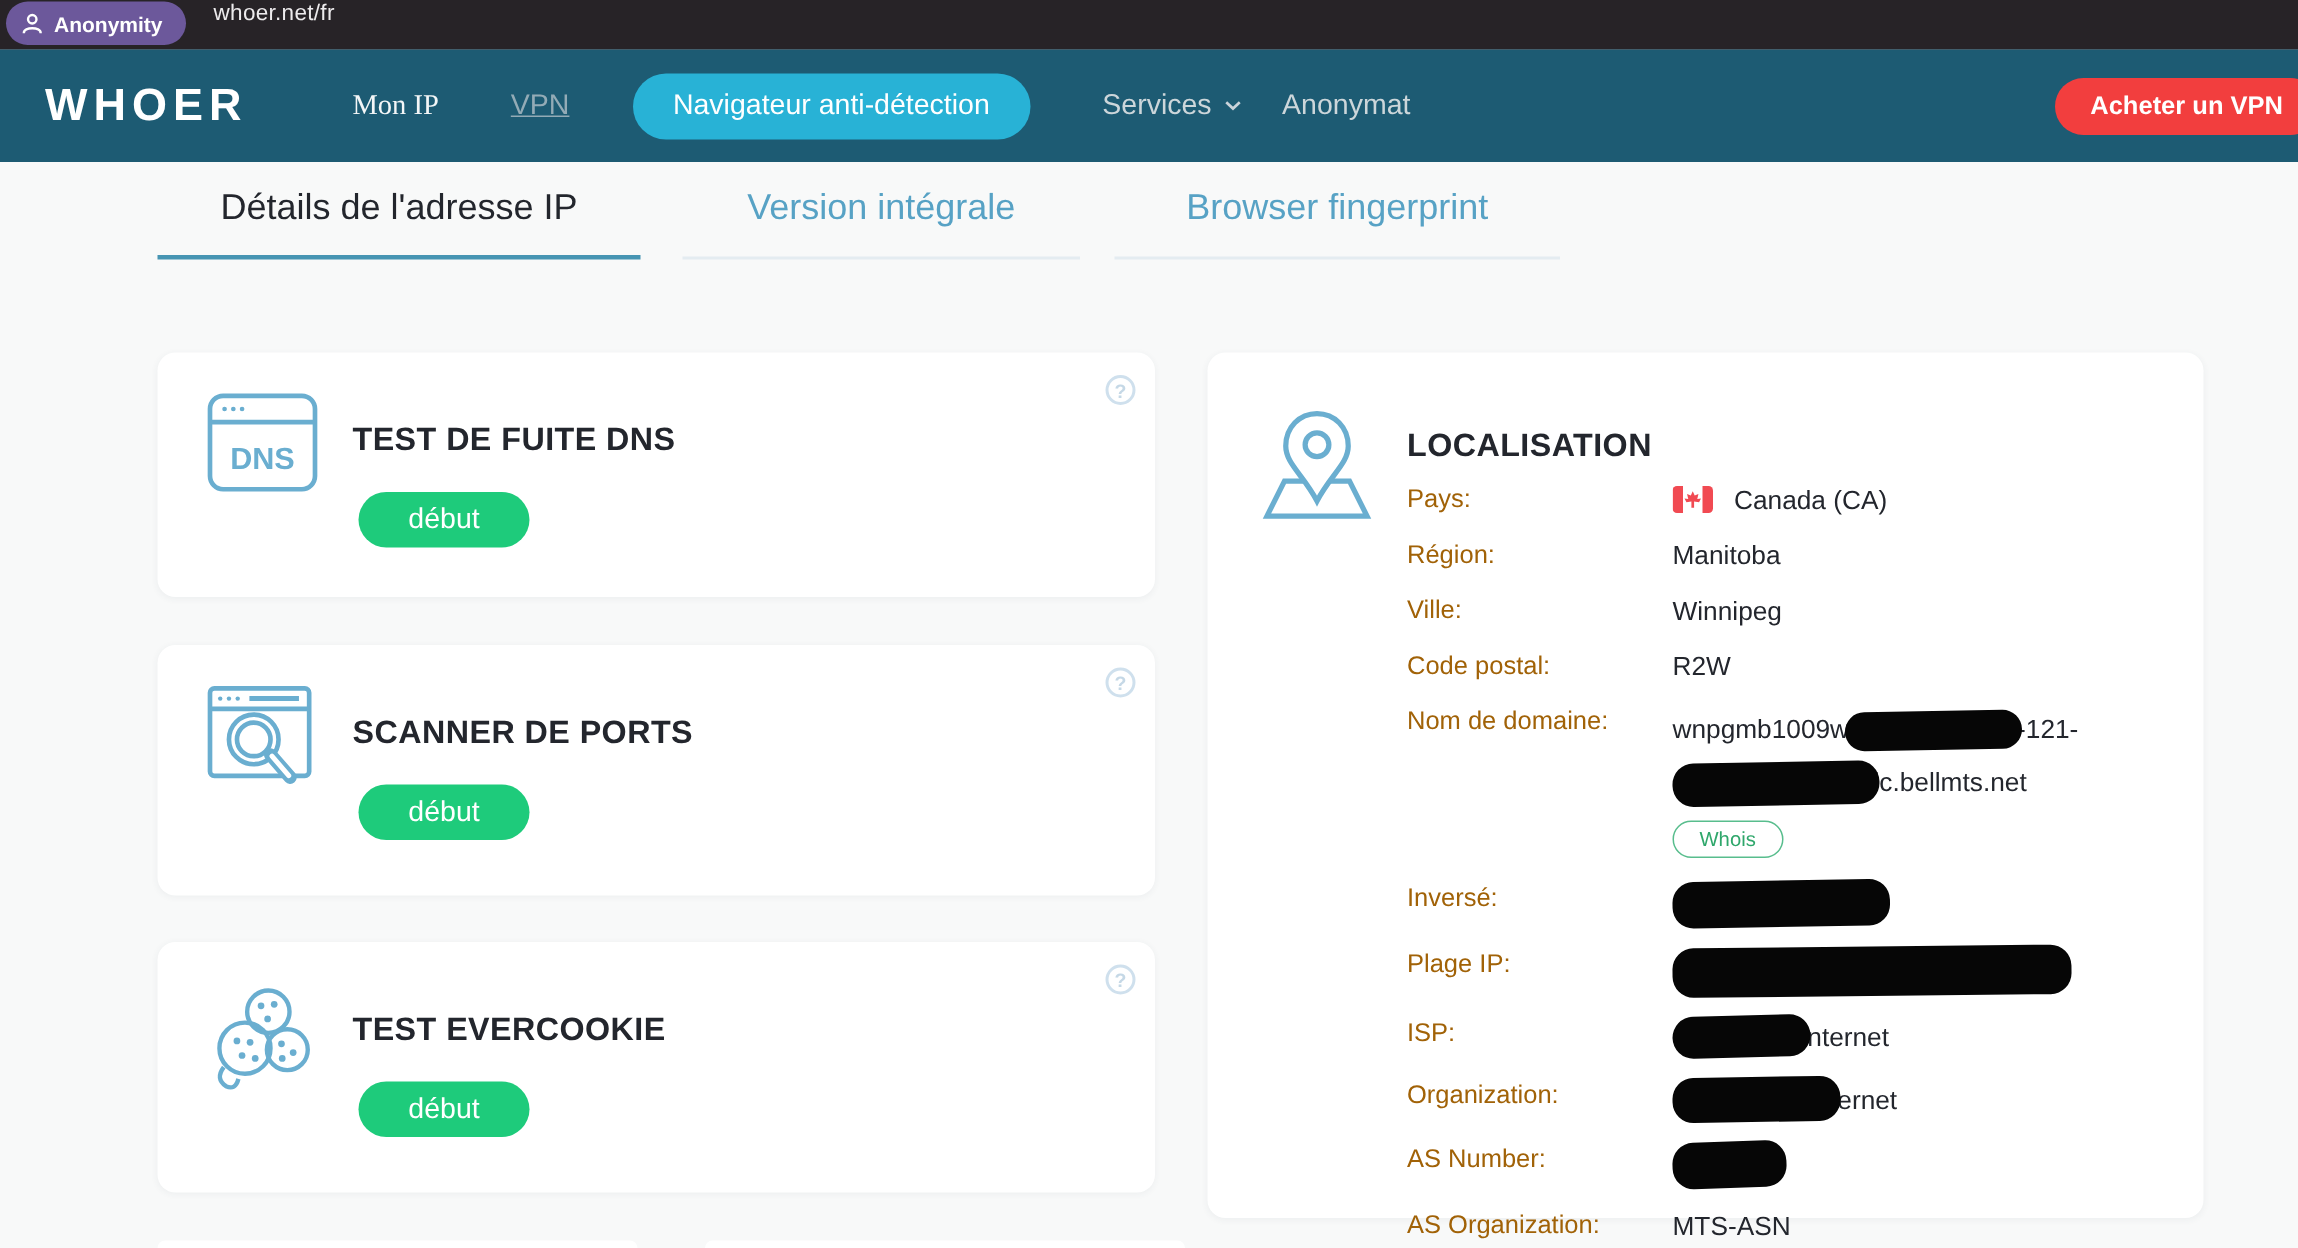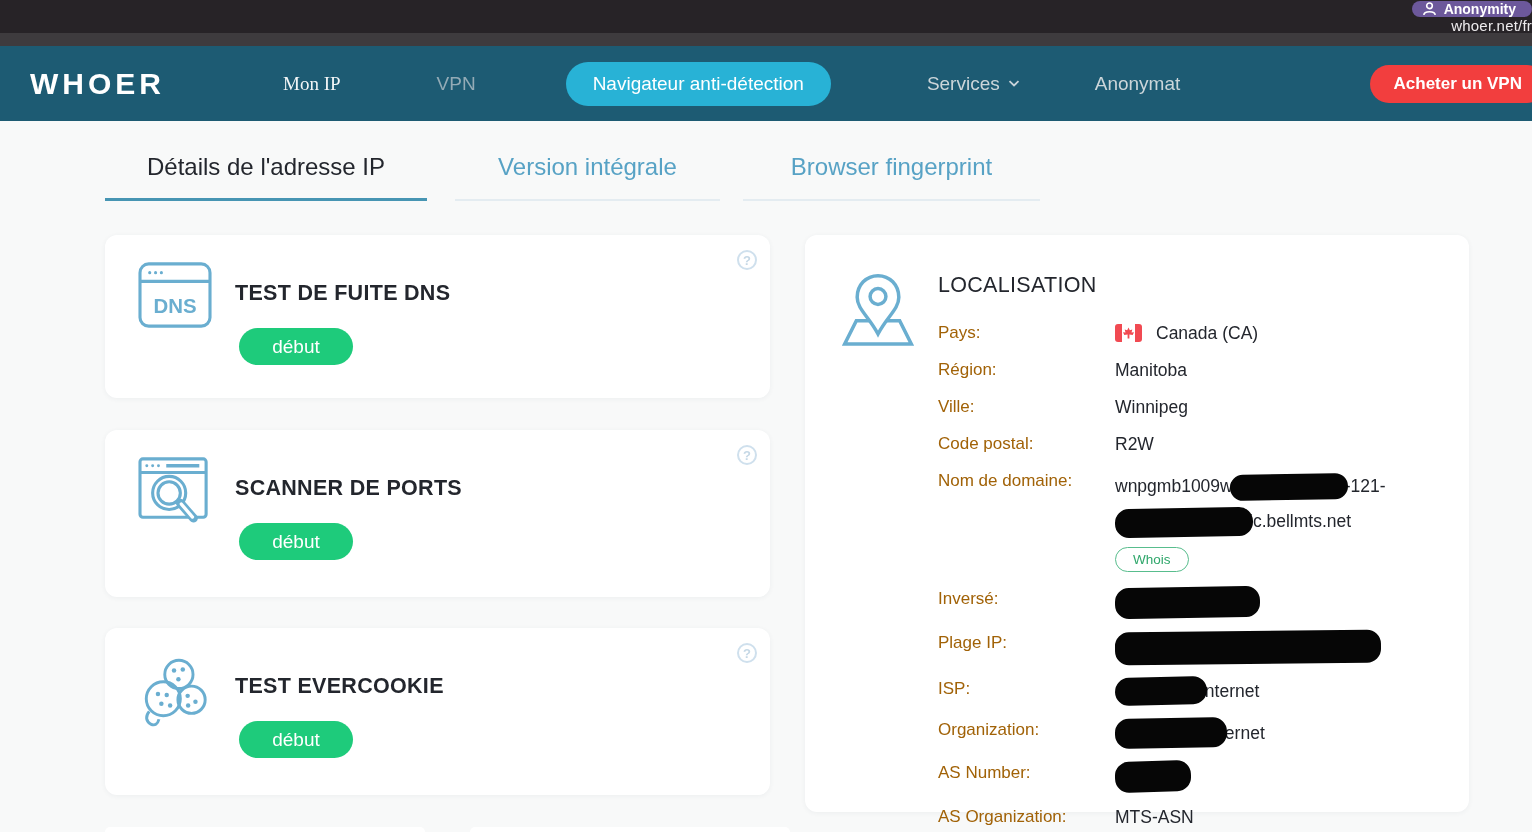--- a/index.html
+++ b/index.html
@@ -1,35 +1,35 @@
 <!DOCTYPE html>
 <html><head>
 <meta charset="utf-8">
 <style>
   * { margin:0; padding:0; box-sizing:border-box; }
   html,body { font-family:"Liberation Sans", sans-serif; }
   .screen { position:relative; width:1532px; height:832px; background:#f8f9f9; overflow:hidden; }
 
   
-  .tabbar { position:absolute; left:0; top:0; width:100%; height:33px; background:#272327; display:flex; align-items:flex-end;flex-direction:column; }
+  .tabbar { position:absolute; left:0; top:0; width:100%; height:33px; background:#272327; display:flex; align-items:flex-start; }
   .btab { display:flex; align-items:center; gap:7px; height:29px; margin-left:4px; margin-top:1px; padding:0 16px 0 10px; background:#6c589b; border-radius:15px; color:#fff; font-size:14px; font-weight:bold; }
   .url { margin-left:18px; color:#edebed; font-size:15px; letter-spacing:.2px; }
   .strip { position:absolute; left:0; top:33px; width:100%; height:13px; background:#3e3b3e; }
 
   
-  .navbar { position:absolute; left:0; top:46px; width:100%; height:75px; background:#1d5b73; display:flex; align-items:center; padding-left:30px;gap:48px; }
+  .navbar { position:absolute; left:0; top:33px; width:100%; height:75px; background:#1d5b73; display:flex; align-items:center; padding-left:30px; }
   .logo { width:135px; color:#fff; font-size:30px; font-weight:bold; letter-spacing:4px; }
   .nlink { font-size:19px; color:#f3f6f7; cursor:pointer; white-space:nowrap; }
   .nlink.dim { color:#93abb6; }
   .nlink.soft { color:#ccd6da; display:flex; align-items:center; gap:8px; }
   .npill { margin-left:42px; height:44px; display:flex; align-items:center; padding:0 27px; background:#28b2d6; border-radius:22px; color:#fff; font-size:19px; white-space:nowrap; cursor:pointer; }
   .buy { margin-left:auto; margin-right:-14px; height:38px; display:flex; align-items:center; padding:0 24px; background:#f23e3e; border:none; border-radius:20px; color:#fff; font-size:17px; font-weight:bold; white-space:nowrap; cursor:pointer; }
 
   
-  .tabs { position:absolute; top:144px; left:0; width:100%; height:58px; }
+  .tabs { position:absolute; top:116px; left:0; width:100%; height:58px; }
   .tab { position:absolute; top:0; height:57px; text-align:center; font-size:24px; padding-top:9px; color:#57a2c5; border-bottom:2px solid #e4ecf1; cursor:pointer; }
   .tab.active { color:#23262d; border-bottom:3px solid #4795b3; }
   .tab1 { left:105px; width:322px; }
   .tab2 { left:455px; width:265px; }
   .tab3 { left:743px; width:297px; }
 
   
   .card { position:absolute; background:#fff; border-radius:12px; box-shadow:0 1px 5px rgba(45,70,85,.06); }
   .c1 { left:105px; top:235px; width:665px; height:163px; }
   .c2 { left:105px; top:430px; width:665px; height:167px; }
@@ -39,21 +39,21 @@
   .cpA { left:105px; } .cpB { left:470px; }
 
   .help { position:absolute; right:13px; top:15px; width:20px; height:20px; border:2px solid #cfe0ed; border-radius:50%; color:#c5d8e6; font-size:13px; font-weight:bold; display:flex; align-items:center; justify-content:center; cursor:pointer; }
 
   .test-icon { position:absolute; left:32px; top:26px; width:78px; height:78px;font-weight:bold; }
   .test-title { position:absolute; left:130px; top:46px; font-size:21.5px; font-weight:bold; color:#23262d; letter-spacing:.3px; }
   .start-btn { position:absolute; left:134px; top:93px; width:114px; height:37px; background:#1ecb7b; border:none; border-radius:19px; color:#fff; font-size:19px; display:flex; align-items:center; justify-content:center; cursor:pointer; }
 
   
   .loc-icon { position:absolute; left:33px; top:32px; width:80px; height:84px; }
-  .loc-title { position:absolute; left:133px; top:38px; font-size:21.5px; font-weight:normal; color:#23262d; letter-spacing:.3px; }
+  .loc-title { position:absolute; left:133px; top:50px; font-size:21.5px; font-weight:bold; color:#23262d; letter-spacing:.3px; }
   .loc-rows { position:absolute; left:133px; top:86px; width:510px; }
   .lrow { display:flex; margin-bottom:13px; min-height:24px; }
   .llabel { width:177px; flex:none; color:#a16207; font-size:17px; padding-top:2px; }
   .lvalue { color:#23262d; font-size:17.5px; display:flex; align-items:center; flex-wrap:wrap; }
   .flag { width:27px; height:18px; border-radius:3px; overflow:hidden; margin-right:14px; flex:none; }
   .redact { display:inline-block; background:#060606; border-radius:14px; vertical-align:middle; }
   .r-dom1 { width:118px; height:26px; margin:0 -3px; transform:rotate(-1deg); }
   .r-dom2 { width:138px; height:29px; margin-right:-4px; transform:rotate(-1deg); }
   .r-inv  { width:145px; height:31px; transform:rotate(-1deg); }
   .r-plage{ width:266px; height:33px; transform:rotate(-.6deg); }
@@ -76,21 +76,21 @@
       </svg>
       <span>Anonymity</span>
     </div>
     <span class="url">whoer.net/fr</span>
   </div>
   <div class="strip"></div>
 
   <header class="navbar">
     <div class="logo">WHOER</div>
     <a class="nlink" style="margin-left:70px;font-family:Liberation Serif, serif;">Mon IP</a>
-    <a class="nlink dim" style="margin-left:48px;">VPN</a>
+    <a class="nlink dim" style="margin-left:48px;text-decoration:underline;">VPN</a>
     <a class="npill">Navigateur anti-détection</a>
     <a class="nlink soft" style="margin-left:48px;">
       <span>Services</span>
       <svg width="12" height="7" viewBox="0 0 12 7" fill="none" stroke="#c9d3da" stroke-width="1.8">
           <path d="M1.5 1.2 L6 5.4 L10.5 1.2"></path>
         </svg>
     </a>
     <a class="nlink soft" style="margin-left:27px;text-align:right;">Anonymat</a>
     <button class="buy">Acheter un VPN</button>
   </header>

